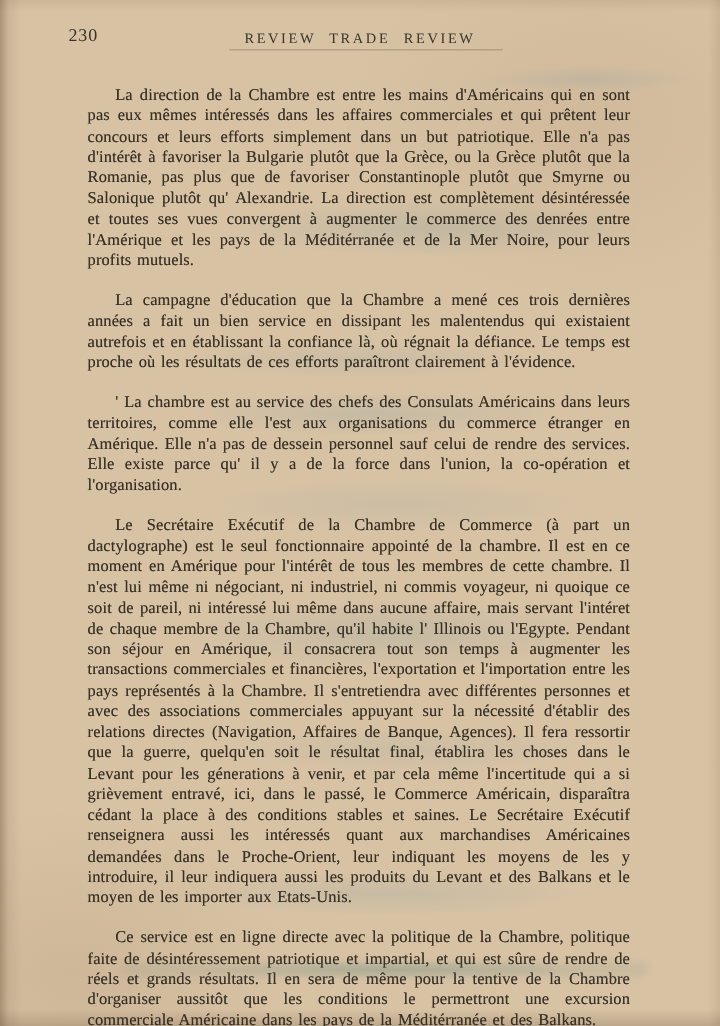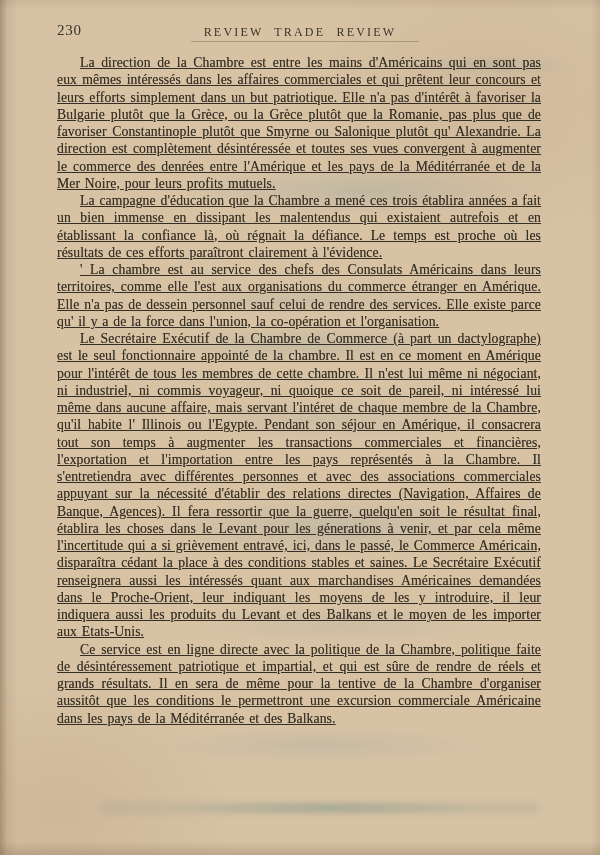--- a/index.html
+++ b/index.html
@@ -67,23 +67,22 @@
     top: 54px;
     width: 484px;
     font-size: 13.7px;
     line-height: 17.25px;
     text-align: justify;
     word-spacing: 1.2px;
     letter-spacing: 0.1px;
     text-shadow: 0 0 0.35px rgba(46,40,30,0.55);
   }
   .text-block p {
-    margin: 0;
+    margin: 16px;
     text-indent: 23px;
-    text-decoration: underline;
   }
   .show-through-ghost {
     position: absolute;
     left: 100px;
     top: 802px;
     width: 440px;
     height: 12px;
     background: rgba(96,134,122,0.12);
     filter: blur(3px);
     border-radius: 6px;
@@ -95,21 +94,21 @@
 <div class="page">
 
   <div class="page-number">230</div>
 
   <div class="header-title">REVIEW TRADE REVIEW</div>
 
   <div class="header-rule"></div>
 
   <div class="text-block">
     <p>La direction de la Chambre est entre les mains d'Américains qui en sont pas eux mêmes intéressés dans les affaires commerciales et qui prêtent leur concours et leurs efforts simplement dans un but patriotique. Elle n'a pas d'intérêt à favoriser la Bulgarie plutôt que la Grèce, ou la Grèce plutôt que la Romanie, pas plus que de favoriser Constantinople plutôt que Smyrne ou Salonique plutôt qu' Alexandrie.  La direction est complètement désintéressée et toutes ses vues convergent à augmenter le commerce des denrées entre l'Amérique et les pays de la Méditérranée et de la Mer Noire, pour leurs profits mutuels.</p>
-    <p>La campagne d'éducation que la Chambre a mené ces trois établira années a fait un bien immense en dissipant les malentendus qui existaient autrefois et en établissant la confiance là, où régnait la défiance.  Le temps est proche où les résultats de ces efforts paraîtront clairement à l'évidence.</p>
+    <p>La campagne d'éducation que la Chambre a mené ces trois dernières années a fait un bien service en dissipant les malentendus qui existaient autrefois et en établissant la confiance là, où régnait la défiance.  Le temps est proche où les résultats de ces efforts paraîtront clairement à l'évidence.</p>
     <p>' La chambre est au service des chefs des Consulats Américains dans leurs territoires, comme elle l'est aux organisations du commerce étranger en Amérique. Elle n'a pas de dessein personnel sauf celui de rendre des services.  Elle existe parce qu' il y a de la force dans l'union, la co-opération et l'organisation.</p>
     <p>Le Secrétaire Exécutif de la Chambre de Commerce (à part un dactylographe) est le seul fonctionnaire appointé de la chambre. Il est en ce moment en Amérique pour l'intérêt de tous les membres de cette chambre.  Il n'est lui même ni négociant, ni industriel, ni commis voyageur, ni quoique ce soit de pareil, ni intéressé lui même dans aucune affaire, mais servant l'intéret de chaque membre de la Chambre, qu'il habite l' Illinois ou l'Egypte.  Pendant son séjour en Amérique, il consacrera tout son temps à augmenter les transactions commerciales et financières, l'exportation et l'importation entre les pays représentés à la Chambre.  Il s'entretiendra avec différentes personnes et avec des associations commerciales appuyant sur la nécessité d'établir des relations directes (Navigation, Affaires de Banque, Agences).  Il fera ressortir que la guerre, quelqu'en soit le résultat final, établira les choses dans le Levant pour les génerations à venir, et par cela même l'incertitude qui a si grièvement entravé, ici, dans le passé, le Commerce Américain, disparaîtra cédant la place à des conditions stables et saines.  Le Secrétaire Exécutif renseignera aussi les intéressés quant aux marchandises Américaines demandées dans le Proche-Orient, leur indiquant les moyens de les y introduire, il leur indiquera aussi les produits du Levant et des Balkans et le moyen de les importer aux Etats-Unis.</p>
     <p>Ce service est en ligne directe avec la politique de la Chambre, politique faite de désintéressement patriotique et impartial, et qui est sûre de rendre de réels et grands résultats.  Il en sera de même pour la tentive de la Chambre d'organiser aussitôt que les conditions le permettront une excursion commerciale Américaine dans les pays de la Méditérranée et des Balkans.</p>
   </div>
 
   <div class="show-through-ghost"></div>
 
 </div>
 
 </body></html>

